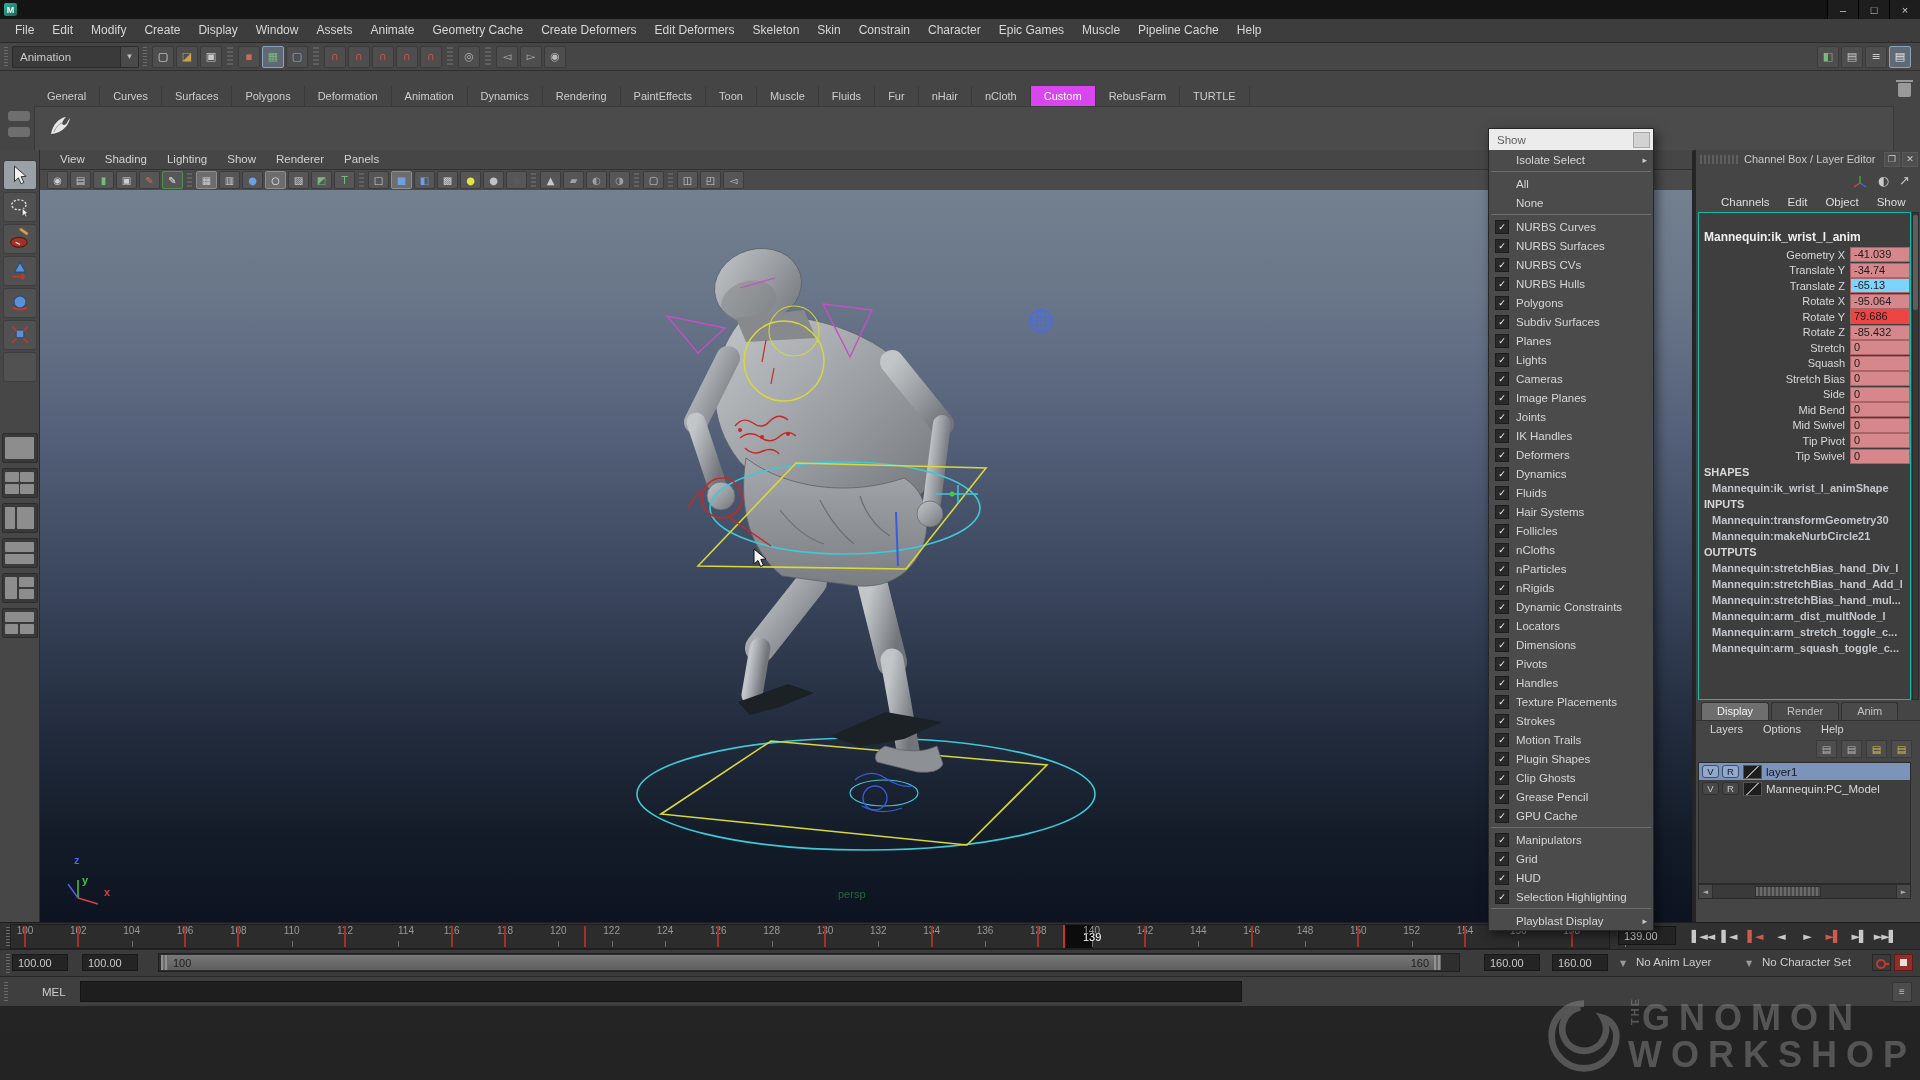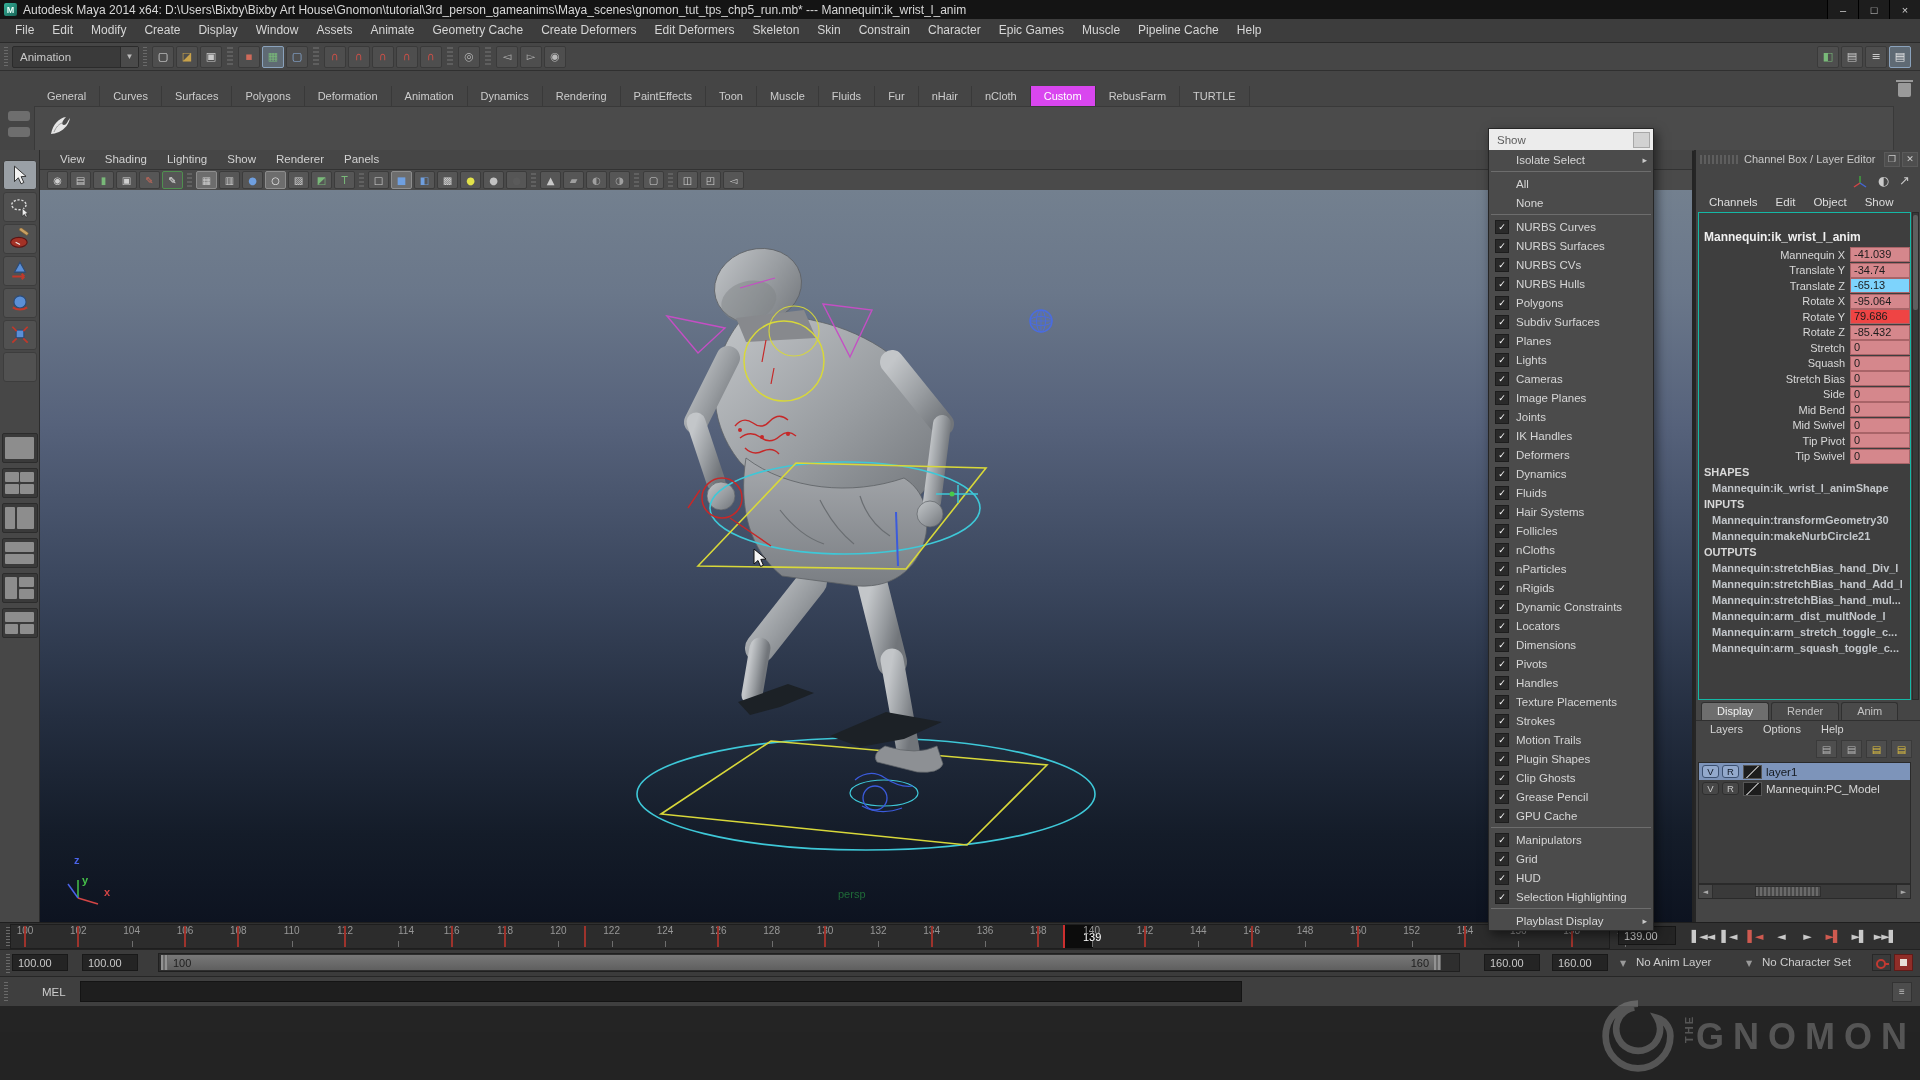--- a/index.html
+++ b/index.html
@@ -66,21 +66,21 @@
   .smspace{width:21px;flex:0 0 auto}
   .smarr{margin-left:auto;font-size:9px;color:#c9c9c9;font-family:"DejaVu Sans",sans-serif}
   .smsep{height:1px;background:#6d6d6d;margin:2px 2px}
   
   #rightpanel{position:absolute;left:1694px;top:150px;width:226px;bottom:158px;background:#454545;border-left:2px solid #262626;box-sizing:border-box}
   #cb-title{height:18px;display:flex;align-items:center;font-size:11px;color:#c9c9c9}
   .cb-handle{width:40px;height:9px;margin:0 4px;background:repeating-linear-gradient(90deg,#5e5e5e 0 2px,transparent 2px 4px)}
   #cb-title .ticons{margin-left:auto;display:flex;margin-right:2px}
   .tic{width:14px;height:13px;border:1px solid #5a5a5a;background:#4e4e4e;margin-left:2px;display:flex;align-items:center;justify-content:center;font-size:9px;color:#ccc;font-family:"DejaVu Sans",sans-serif}
   #cb-util{height:25px;display:flex;align-items:center;justify-content:flex-end;padding-right:10px;gap:10px;color:#c9c9c9;font-size:13px;font-family:"DejaVu Sans",sans-serif}
-  #cb-menus{height:18px;display:flex;padding-left:4px}
+  #cb-menus{height:18px;display:flex;padding-left:16px}
   .cbm{font-size:11.5px;color:#dedede;padding:0 9px;line-height:18px}
   #cb-panel{position:absolute;left:2px;right:9px;top:62px;height:488px;background:#3e3e3e;border:1px solid #14b8a6;padding-top:17px;box-sizing:border-box;overflow:hidden}
   #cb-object{font-size:12px;font-weight:bold;color:#f0f0f0;padding-left:5px;height:17px;white-space:nowrap}
   .crow{height:15.5px;display:flex;align-items:center}
   .clabel{width:146px;text-align:right;font-size:11px;color:#d8d8d8;padding-right:5px;flex:0 0 auto}
   .cval{width:60px;height:13px;background:#d5878c;border:1px solid #a96468;font-size:11px;color:#1c1c1c;padding-left:3px;line-height:13px}
   .csec{font-size:11px;font-weight:bold;color:#d8d8d8;height:16px;line-height:16px;padding-left:5px}
   .citem{font-size:11px;font-weight:bold;color:#c3c7cb;height:16px;line-height:16px;padding-left:13px;white-space:nowrap;overflow:hidden}
   #cb-vscroll{position:absolute;right:1px;top:62px;width:7px;height:488px;background:#383838;border:1px solid #2a2a2a;box-sizing:border-box}
   #cb-vhandle{position:absolute;left:0;right:0;top:2px;height:95px;background:#5e5e5e;border-radius:2px}
@@ -145,21 +145,20 @@
   #wm-the{transform:rotate(-90deg);font-size:11px;letter-spacing:2px;color:#9a9a9a;font-weight:bold;width:14px}
   #wm-l1,#wm-l2{font-size:36px;font-weight:bold;color:#9a9a9a;letter-spacing:9px;line-height:37px;white-space:nowrap}
 </style>
 </head>
 <body>
 
 <div id="app">
 
   <div id="titlebar">
     <div class="maya-badge">M</div>
-    <span id="win-title">Autodesk Maya 2014 x64: D:\Users\Bixby\Bixby Art House\Gnomon\tutorial\3rd_person_gameanims\Maya_scenes\gnomon_tut_tps_chp5_run.mb*   ---   Mannequin:ik_wrist_l_anim</span>
     <div id="wctrls">
         <div class="wbtn">–</div>
         <div class="wbtn">□</div>
         <div class="wbtn">×</div>
       </div>
   </div>
 
   <div id="menubar">
       <span class="mitem">File</span>
       <span class="mitem">Edit</span>
@@ -656,21 +655,21 @@
     <div id="cb-menus">
         <span class="cbm">Channels</span>
         <span class="cbm">Edit</span>
         <span class="cbm">Object</span>
         <span class="cbm">Show</span>
       </div>
     <div id="cb-panel">
       <div id="cb-object">Mannequin:ik_wrist_l_anim</div>
       <div id="cb-attrs">
           <div class="crow">
-            <span class="clabel">Mannequin X</span>
+            <span class="clabel">Geometry X</span>
             <span class="cval" style="background: rgb(213, 135, 140);">-41.039</span>
           </div>
           <div class="crow">
             <span class="clabel">Translate Y</span>
             <span class="cval" style="background: rgb(213, 135, 140);">-34.74</span>
           </div>
           <div class="crow">
             <span class="clabel">Translate Z</span>
             <span class="cval" style="background: #7dd3fc;">-65.13</span>
           </div>
@@ -911,16 +910,17 @@
 
   <div id="watermark">
     <svg width="80" height="80" viewBox="0 0 84 84">
       <path d="M42 8 a34 34 0 1 0 34 34 c0 -10 -7 -17 -14 -19 a23 23 0 1 1 -24 -11" fill="none" stroke="#9a9a9a" stroke-width="7"></path>
     </svg>
     <div id="wm-text">
       <div class="wm-row1">
         <span id="wm-the">THE</span>
         <span id="wm-l1">GNOMON</span>
       </div>
+      <div id="wm-l2">WORKSHOP</div>
     </div>
   </div>
 
 </div>
 
 </body></html>

